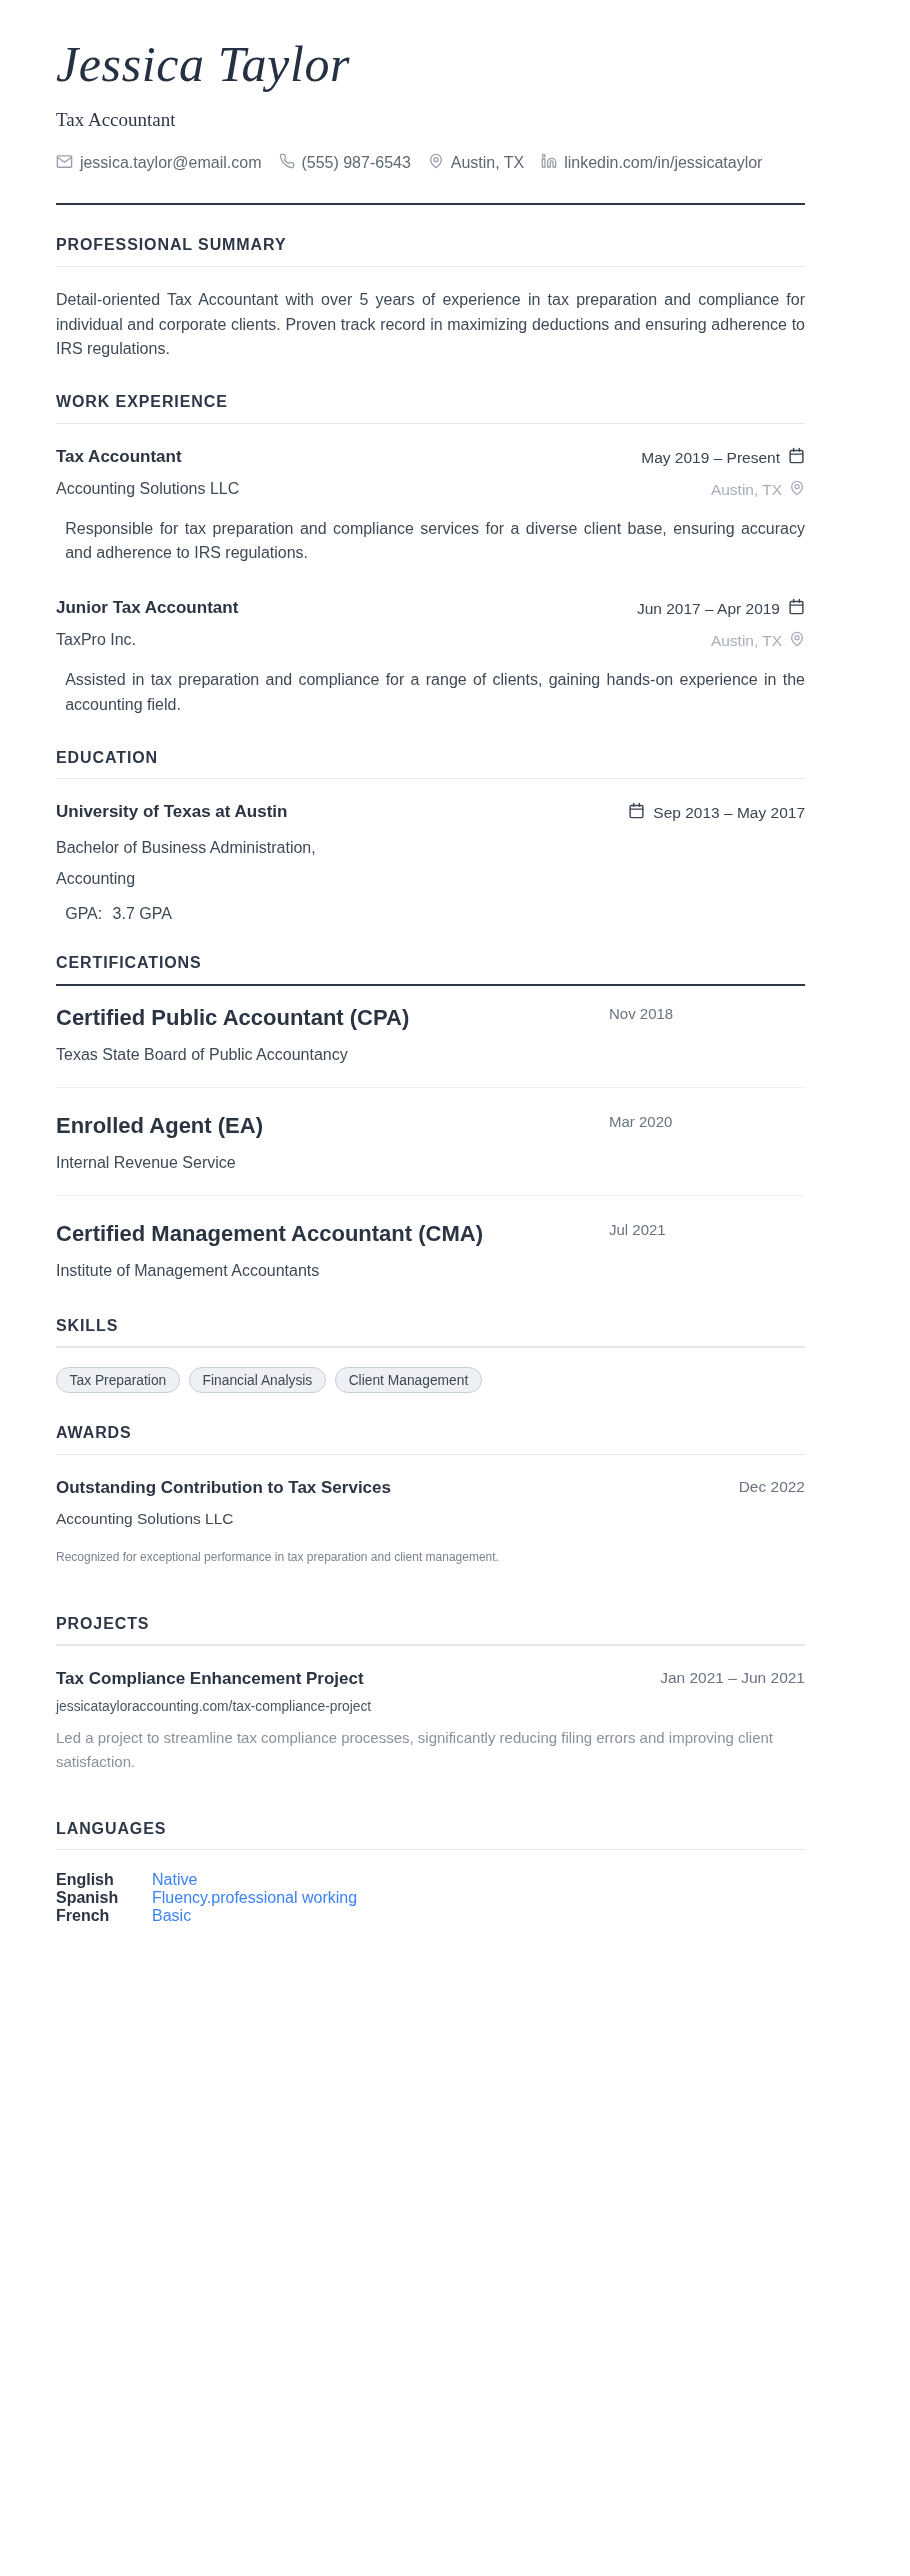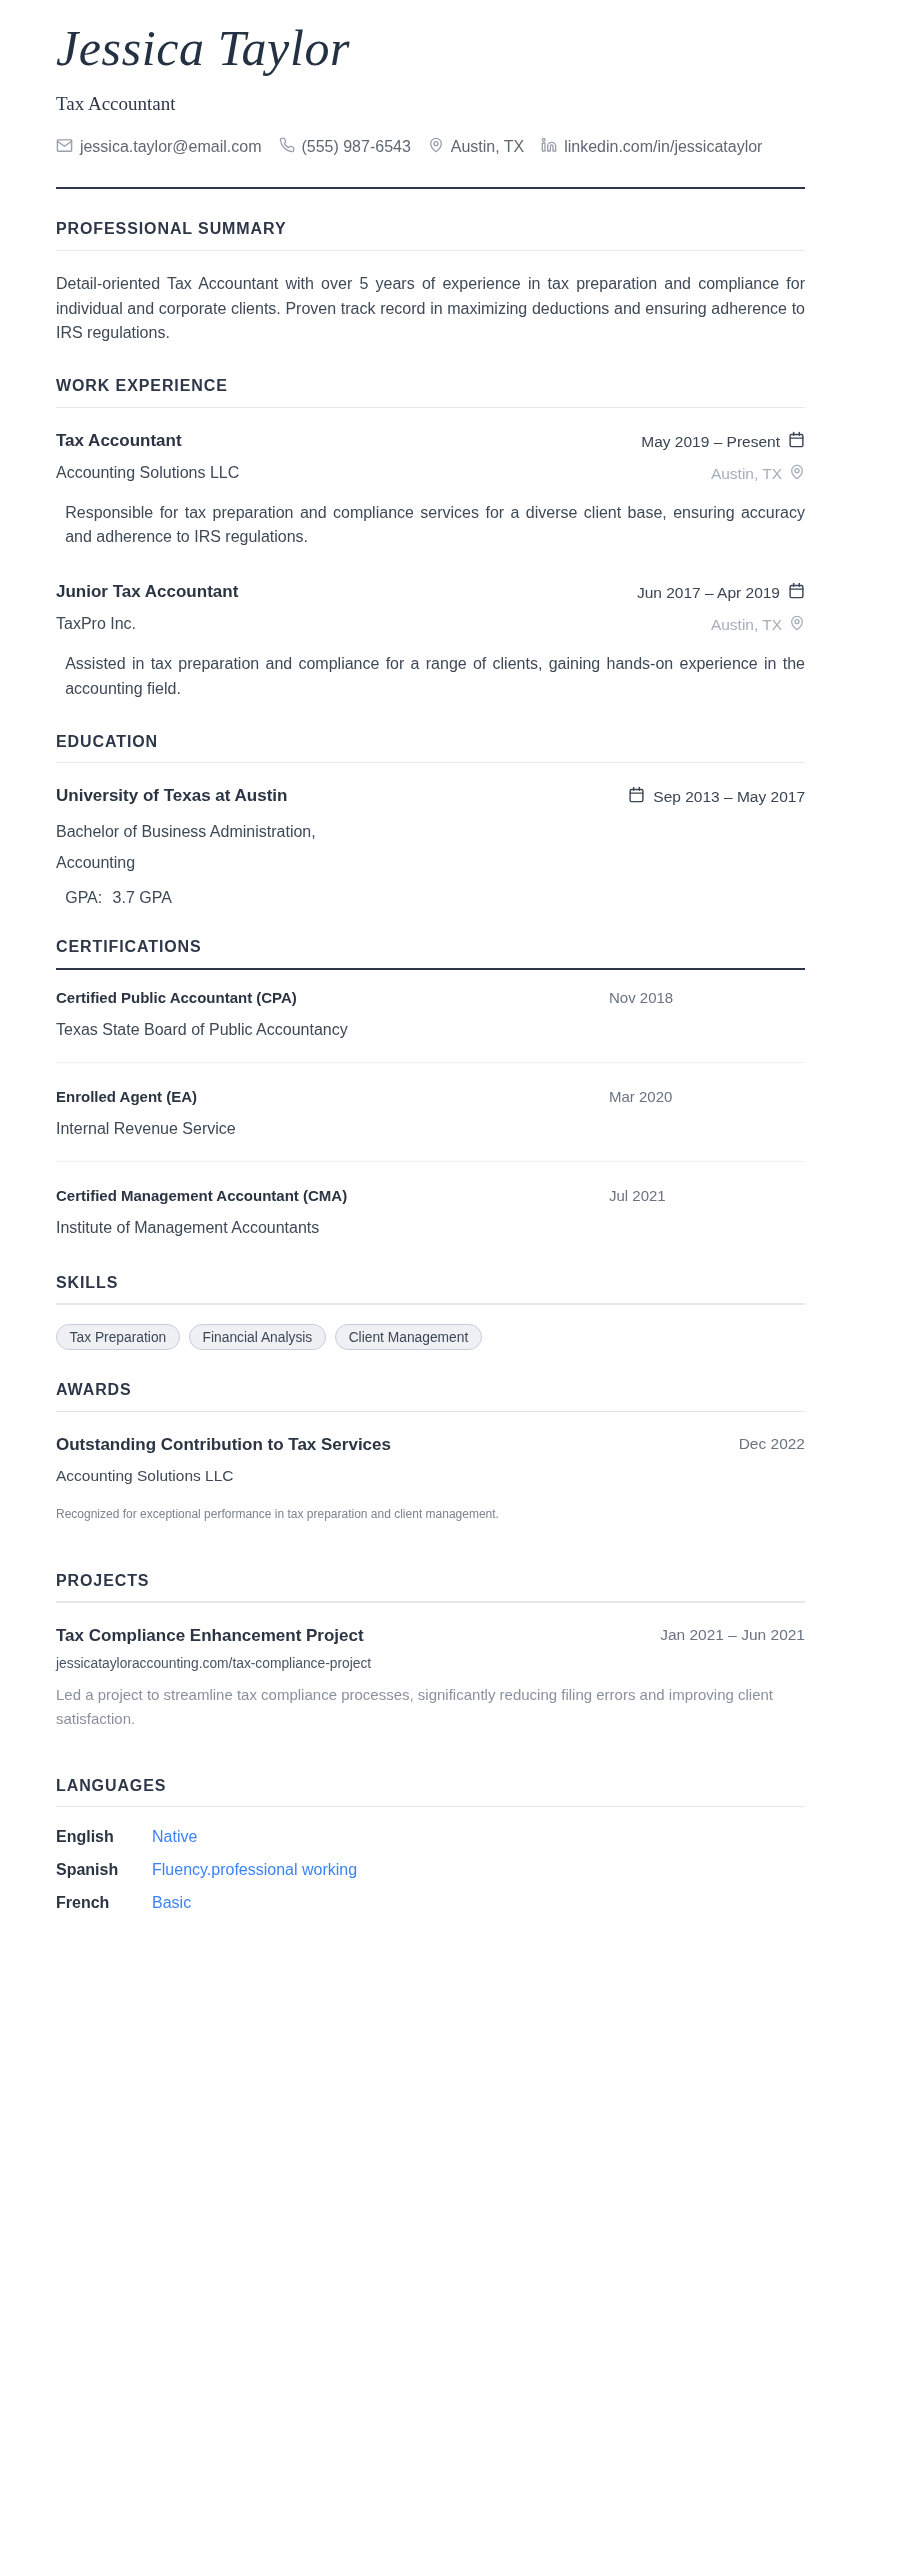--- a/index.html
+++ b/index.html
@@ -6,21 +6,21 @@
   html, body { background: #ffffff; }
   body {
     width: 911px;
     height: 2576px;
     font-family: "Liberation Sans", "DejaVu Sans", sans-serif;
     color: #2d3748;
     position: relative;
   }
   .page {
     width: 861px;
-    padding: 20px 56px 0 56px;
+    padding: 36px 56px 0 56px;
   }
 
   
   .name {
     font-family: "Liberation Serif", "DejaVu Serif", serif;
     font-style: italic;
     font-weight: 500;
     font-size: 50px;
     line-height: 1.15;
     color: #243142;
@@ -121,21 +121,21 @@
     text-align: justify;
   }
 
   
   .degree { font-size: 16px; color: #3e4956; margin-top: 12.6px; line-height: 1.45; }
   .gpa-line { margin-top: 15px; padding-left: 9.2px; font-size: 16px; color: #3e4956; }
   .gpa-line .gpa-value { margin-left: 10.3px; }
 
   
   .cert-entry { position: relative; padding: 19.5px 0 23px 0; }
-  .cert-name { font-size: 15px; font-weight: 700; color: #2b3442; }
+  .cert-name { font-size: 22px; font-weight: 700; color: #2b3442; }
   .cert-issuer { font-size: 16px; color: #3e4956; margin-top: 15px; }
   .cert-date {
     position: absolute;
     left: 553px;
     top: 19.5px;
     font-size: 15px;
     color: #6a7380;
     white-space: nowrap;
   }
   .cert-sep { height: 1.1px; background: #eef0f3; }
@@ -159,21 +159,21 @@
   .award-org { font-size: 15.5px; color: #3e4956; margin-top: 12.6px; }
   .award-desc { margin-top: 19.5px; font-size: 12px; color: #7b838f; line-height: 1.5; }
   .soft-date { font-size: 15.5px; color: #6a7380; white-space: nowrap; }
 
   
   .project-url { font-size: 13.8px; color: #4a5462; margin-top: 10.3px; }
   .project-desc { margin-top: 12px; font-size: 15px; color: #8a919d; line-height: 1.6; text-align: left; }
 
   
   .lang-table { margin-top: 20.6px; }
-  .lang-row { display: flex; margin-top: 15px; }
+  .lang-row { display: flex; }
   .lang-row:first-child { margin-top: 0; }
   .lang-name { width: 96px; font-size: 16px; font-weight: 700; color: #2b3442; }
   .lang-level { font-size: 16px; color: #3b82f6; }
 </style>
 </head>
 <body>
 
 <div class="page">
 
   <header>

